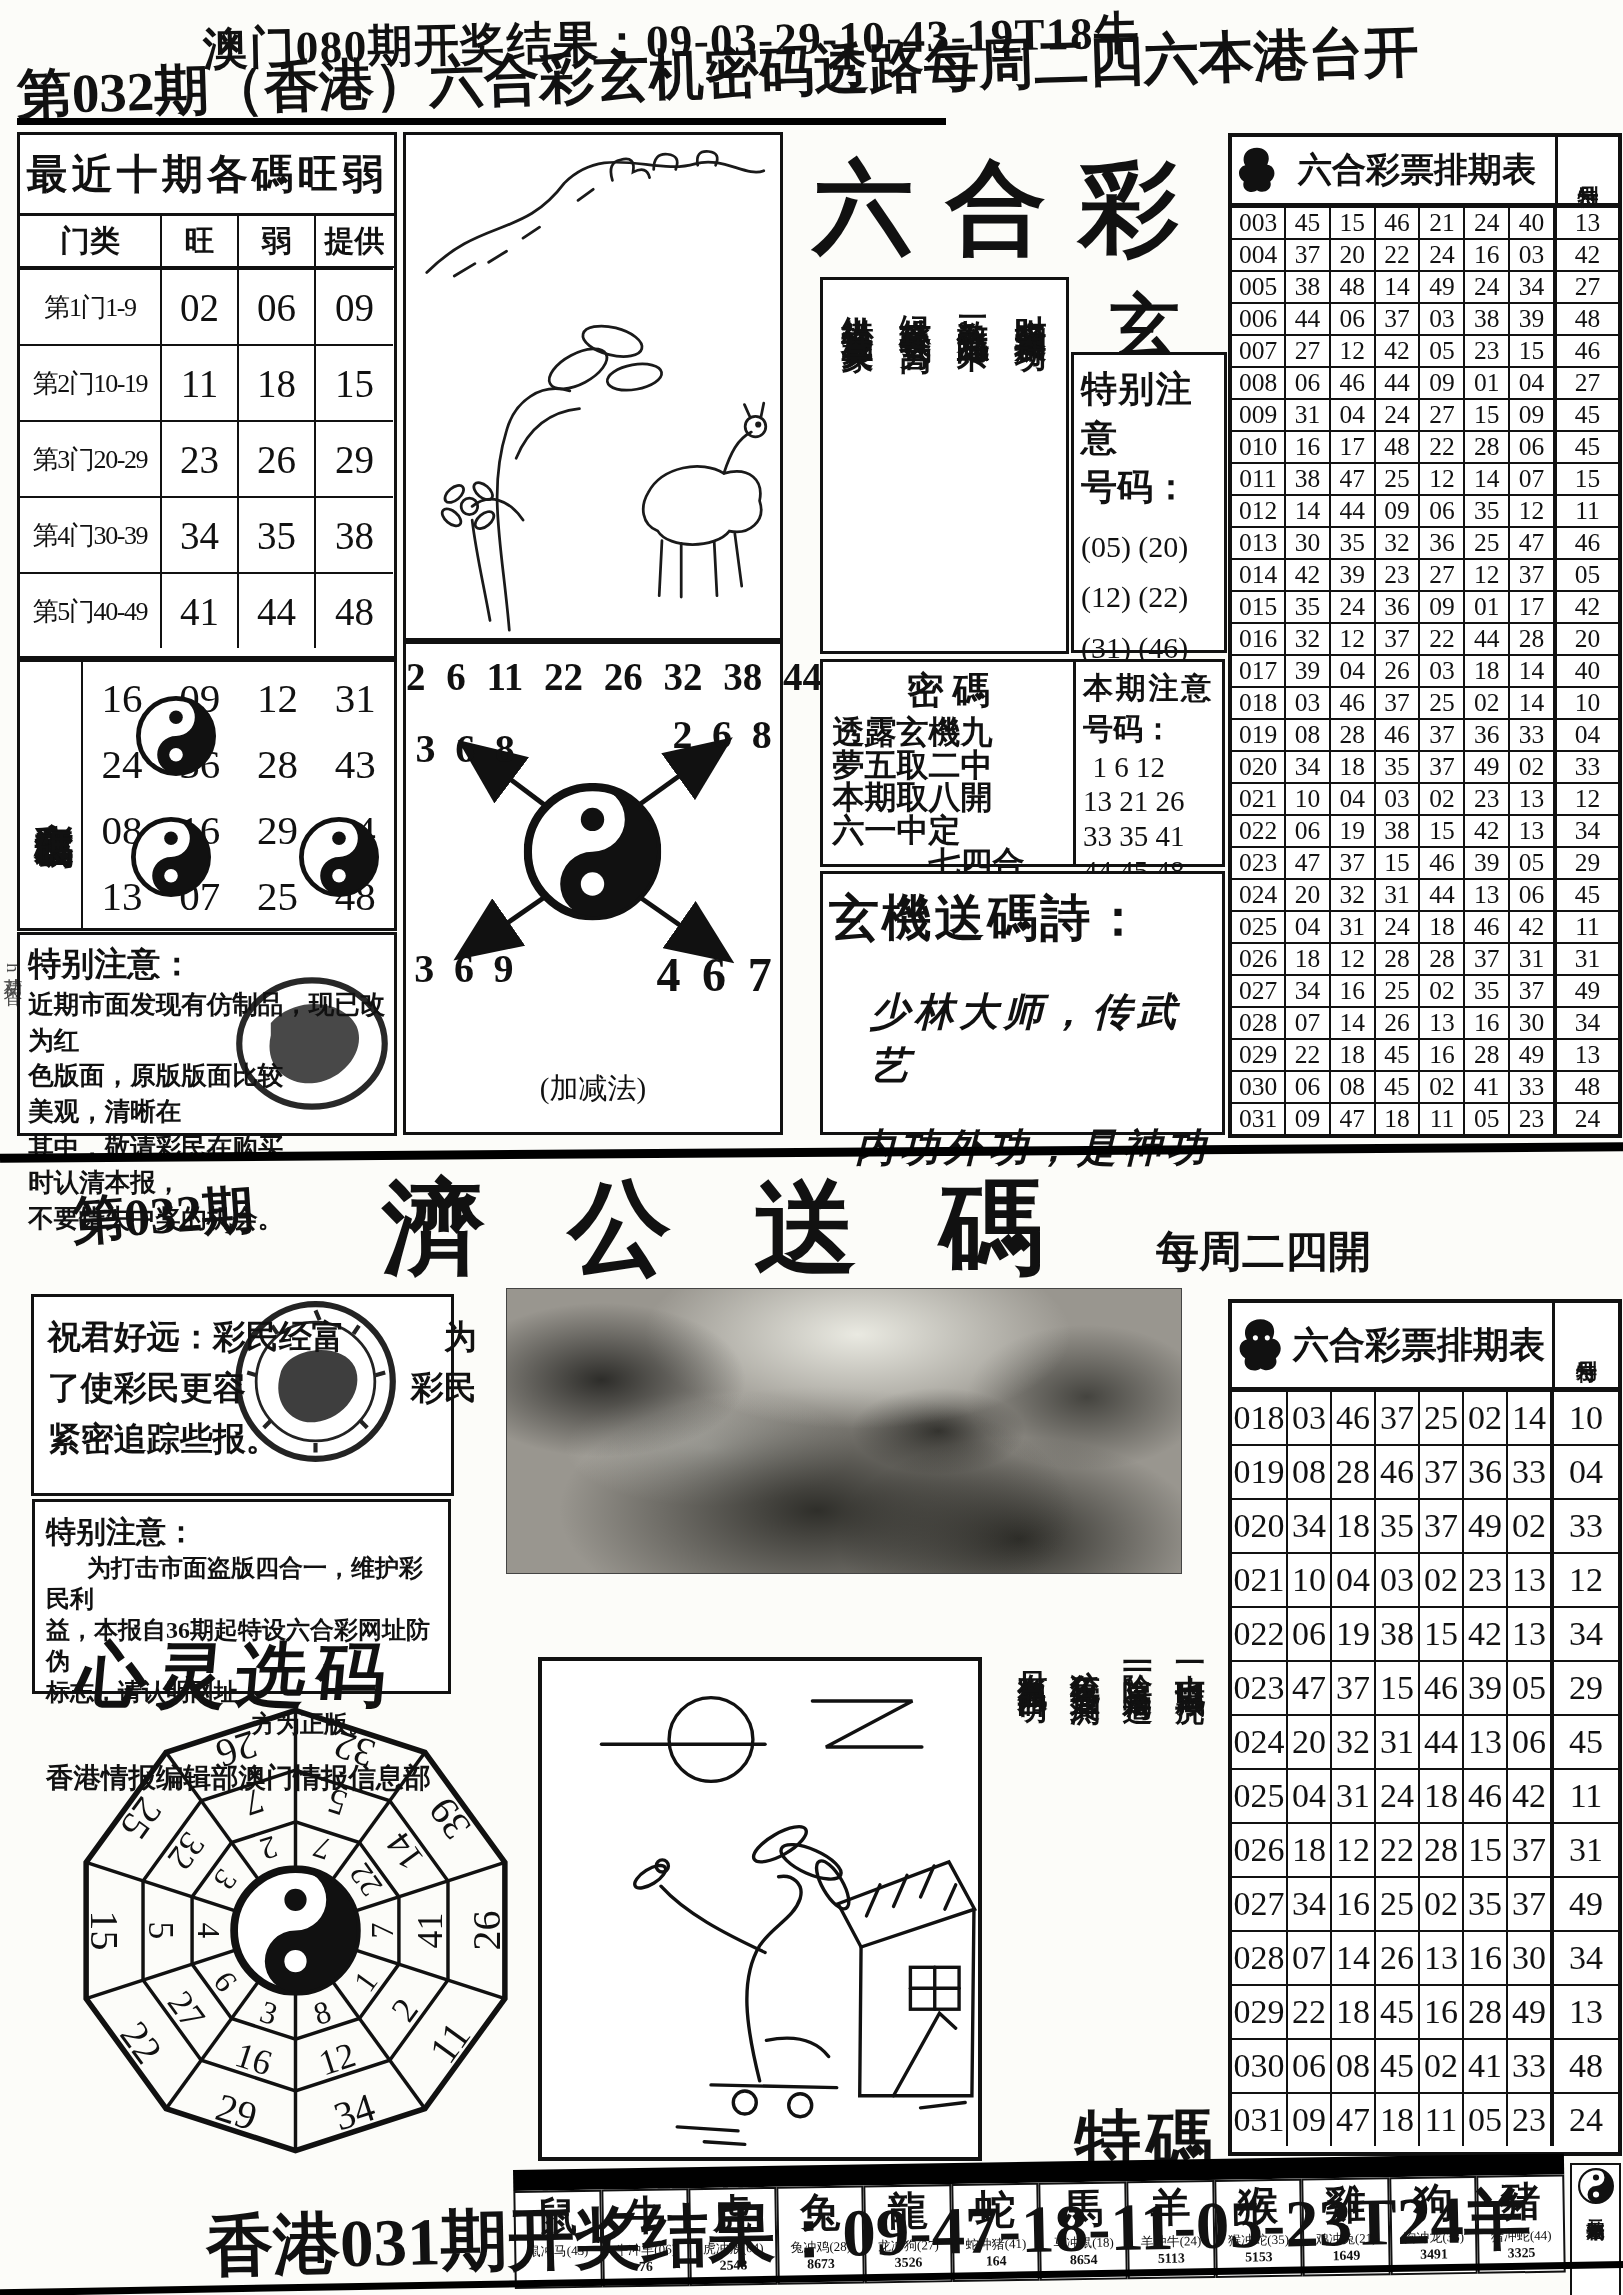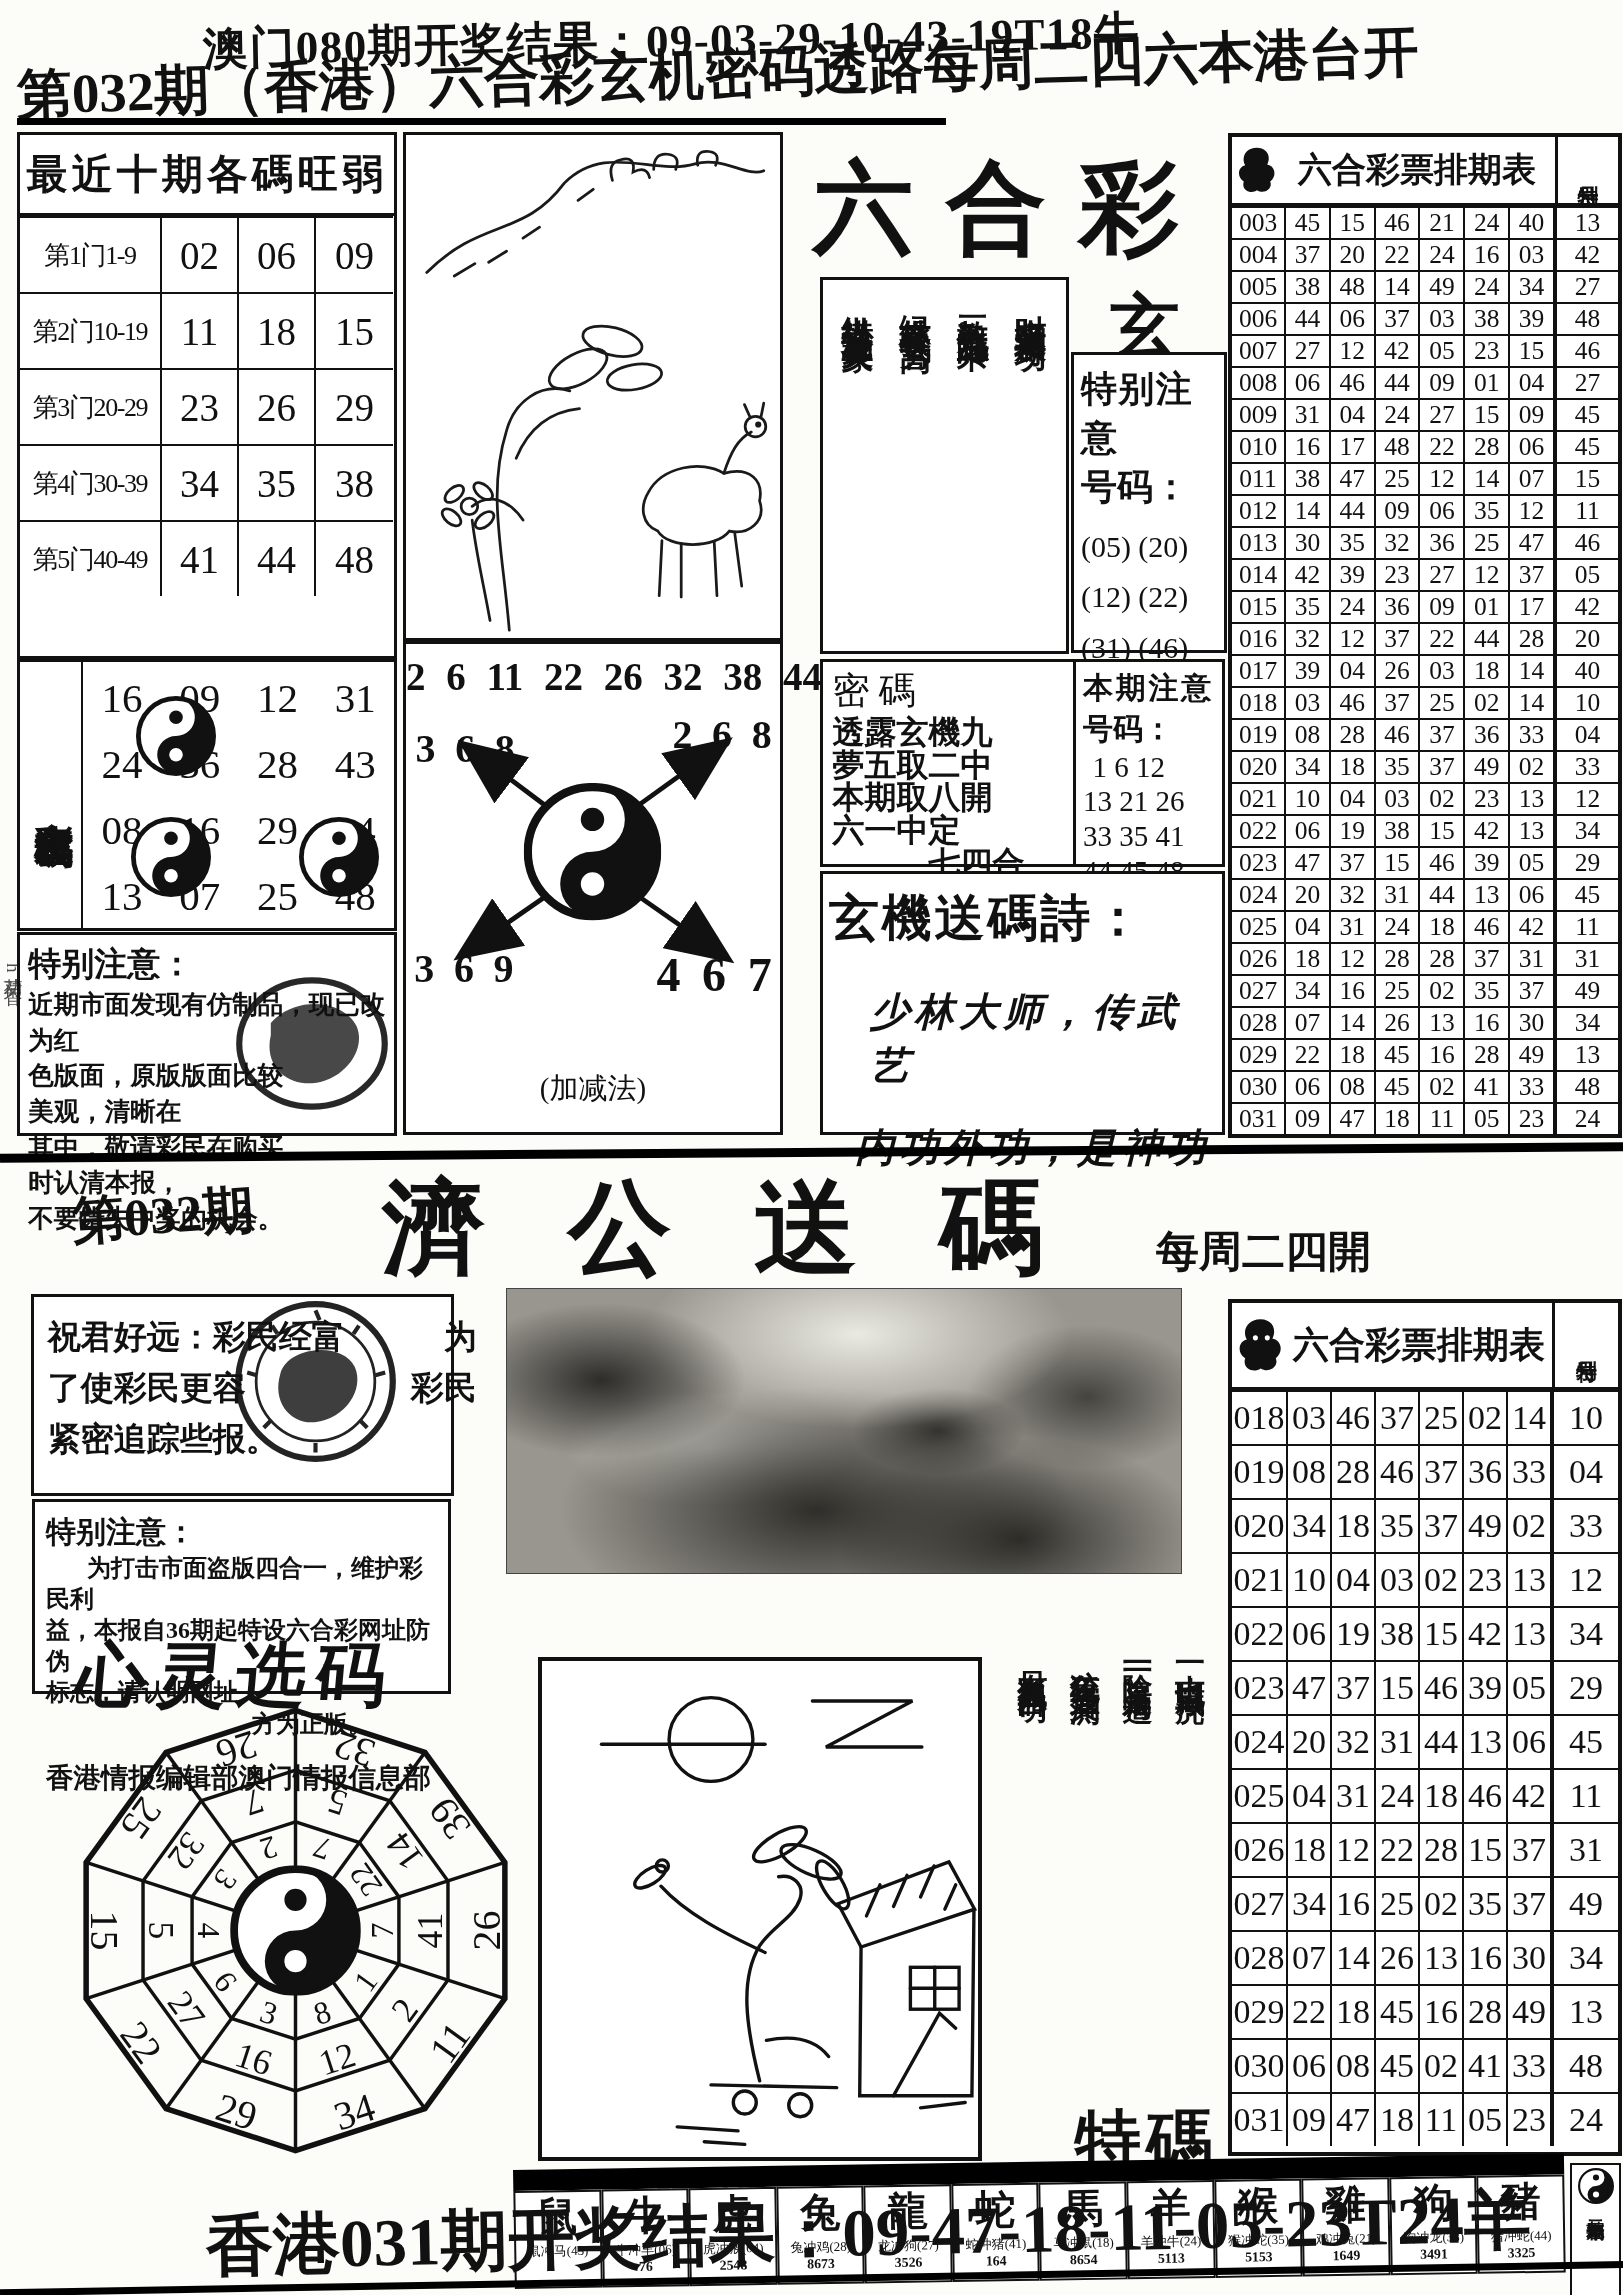--- a/index.html
+++ b/index.html
@@ -57,20 +57,26 @@
 <div id="page">
 
   <div class="abs nowrap" style="left:203px;top:11px;font-size:45px;font-weight:bold;letter-spacing:1.4px;transform:rotate(-1deg)">澳门080期开奖结果：09-03-29-10-43-19T18牛</div>
   <div class="abs nowrap" style="left:18px;top:59px;font-size:55px;font-weight:bold;transform:rotate(-1.8deg);transform-origin:left bottom">
     <span>第032期</span><span>（香港）六合彩玄机密码透路每周二四六本港台开</span>
   </div>
   <div class="abs" style="left:17px;top:118px;width:929px;height:6.9px;background:#000"></div>
 
   <div class="abs b" style="left:17px;top:132px;width:380px;height:527px">
     <div style="height:81px;border-bottom:3.4px solid #111;font-size:41px;font-weight:bold;display:flex;align-items:center;justify-content:center;letter-spacing:4.1px">最近十期各碼旺弱</div>
+    <div class="hw-head">
+      <div>门类</div>
+      <div>旺</div>
+      <div>弱</div>
+      <div>提供</div>
+    </div>
     <div class="gridtable hw-grid" id="hw-rows">
         <div class="cell first">第1门1-9</div>
         <div class="cell">02</div>
         <div class="cell">06</div>
         <div class="cell last">09</div>
         <div class="cell first">第2门10-19</div>
         <div class="cell">11</div>
         <div class="cell">18</div>
         <div class="cell last">15</div>
         <div class="cell first">第3门20-29</div>
@@ -186,21 +192,21 @@
   <div class="abs b" style="left:1071px;top:352px;width:156px;height:301px;padding:9.6px 6.9px">
     <div style="font-size:36px;font-weight:bold;letter-spacing:1.4px">特别注意</div>
     <div style="font-size:36px;font-weight:bold">号码：</div>
     <div style="font-size:30px;margin-top:18px;white-space:nowrap">(05)  (20)</div>
     <div style="font-size:30px;margin-top:16.5px;white-space:nowrap">(12)  (22)</div>
     <div style="font-size:30px;margin-top:16.5px;white-space:nowrap">(31)  (46)</div>
   </div>
 
   <div class="abs b" style="left:820px;top:659px;width:405px;height:208px;display:flex">
     <div style="width:253px;border-right:3.4px solid #111;padding:4.1px 9.6px">
-      <div style="font-size:37px;font-weight:normal;text-align:left">密  碼</div>
+      <div style="font-size:37px;font-weight:bold;text-align:center">密  碼</div>
       <div style="font-size:32px;font-weight:bold;line-height:1.02">透露玄機九</div>
       <div style="font-size:32px;font-weight:bold;line-height:1.02">夢五取二中</div>
       <div style="font-size:32px;font-weight:bold;line-height:1.02">本期取八開</div>
       <div style="font-size:32px;font-weight:bold;line-height:1.02">六一中定</div>
       <div style="font-size:32px;font-weight:bold;line-height:1.02;padding-left:96px">七四合</div>
     </div>
     <div style="flex:1;padding:5.5px 6.9px">
       <div style="font-size:30px;font-weight:bold;letter-spacing:2.8px">本期注意</div>
       <div style="font-size:30px;font-weight:bold">号码：</div>
       <div style="font-size:29px;line-height:1.2;padding-left:9.6px;white-space:nowrap">1  6  12</div>

